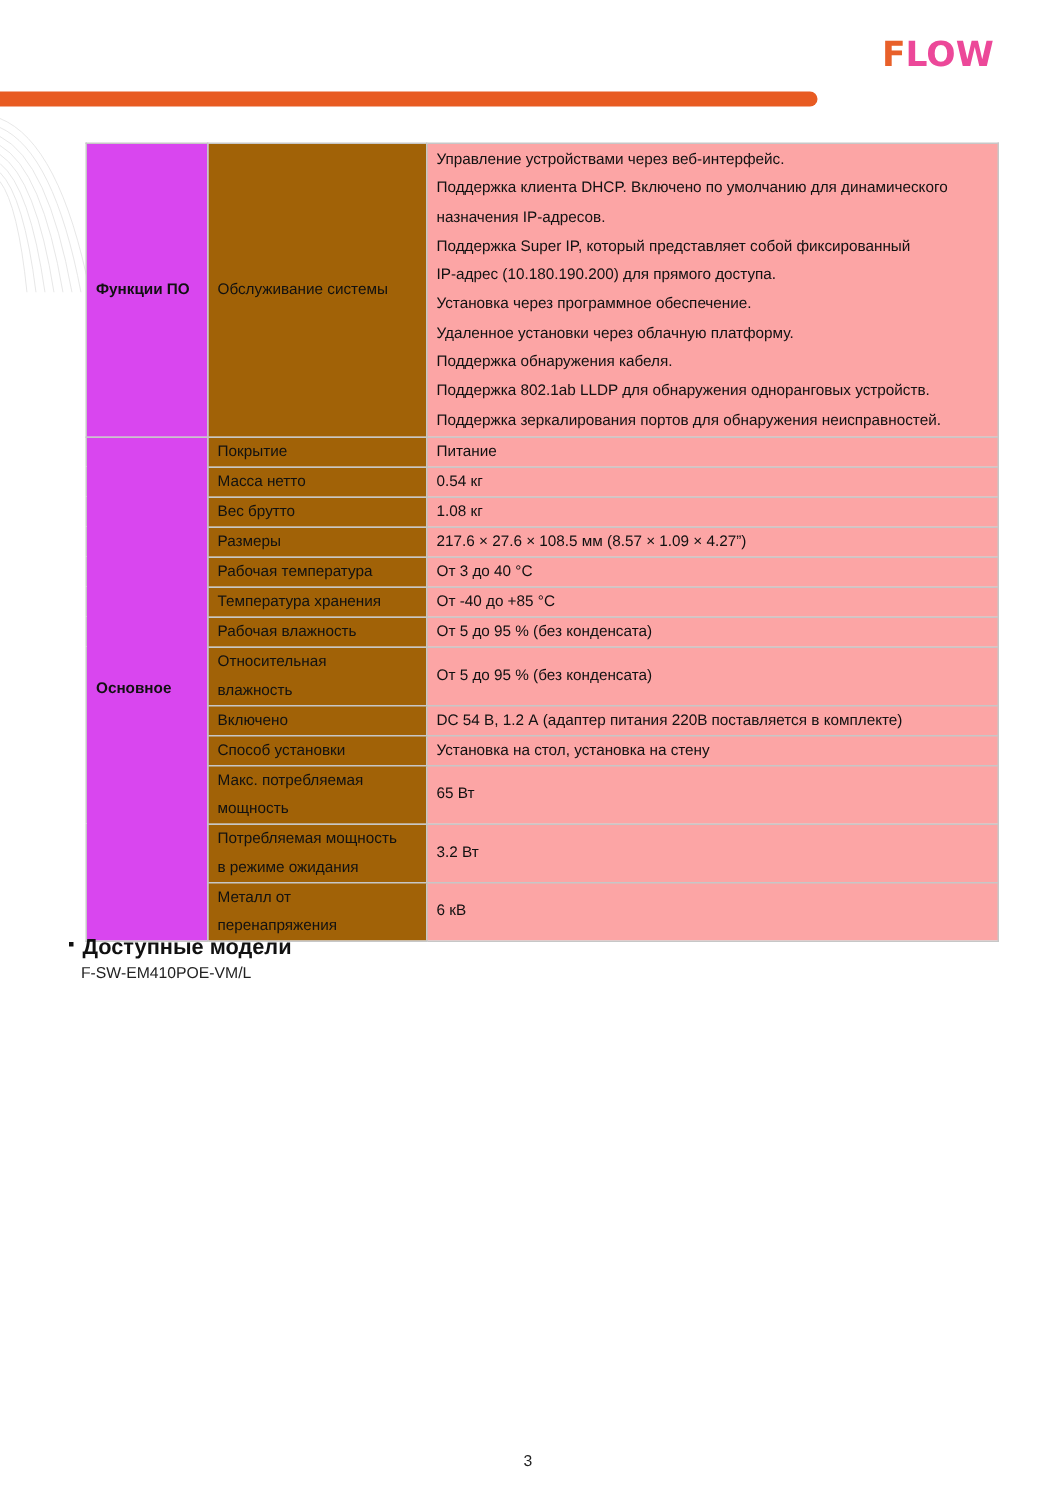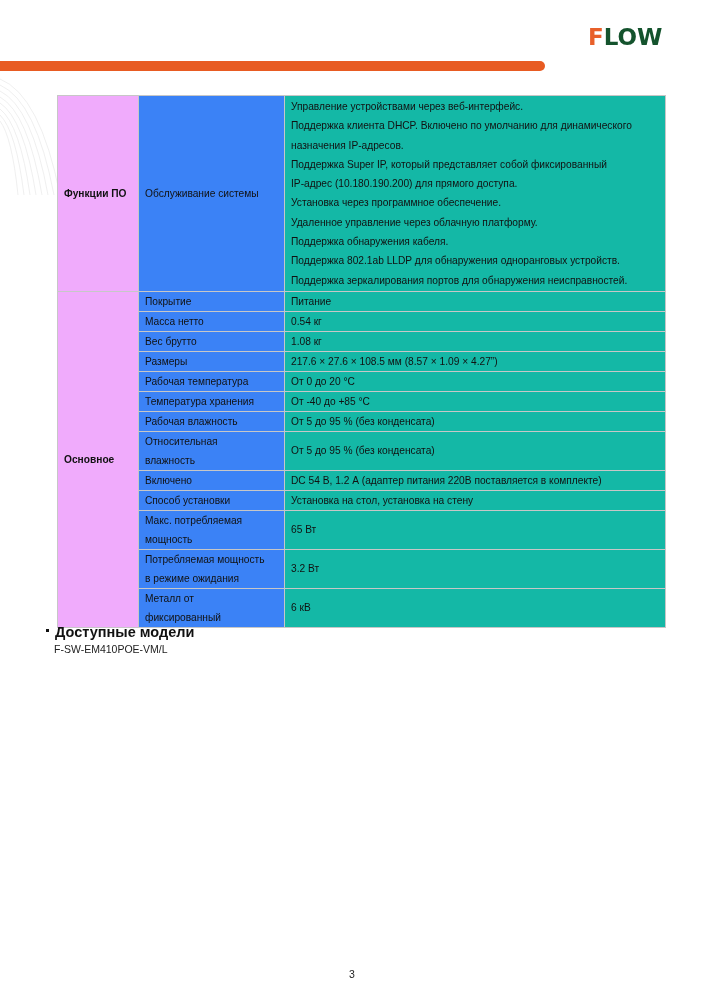--- a/index.html
+++ b/index.html
@@ -2,29 +2,29 @@
 <html><head>
 <meta charset="utf-8">
 <style>
   html, body { margin: 0; padding: 0; background: #ffffff; }
   body { width: 707px; height: 1000px; position: relative; overflow: hidden;
          font-family: "Liberation Sans", sans-serif; color: #111; }
   .arcs { position: absolute; left: 0; top: 75px; width: 90px; height: 120px; }
   .logo { position: absolute; left: 588px; top: 26px; height: 22px; display: flex; align-items: flex-end;
           font-family: "DejaVu Sans", sans-serif; font-weight: bold; font-size: 23px; letter-spacing: 0px; line-height: 22px; }
   .logo .f { color: #e8602a; position: relative; }
-  .logo .rest { color: #14532d; }
+  .logo .rest { color: #ec4899; }
   .topbar { position: absolute; left: 0; top: 61px; width: 545px; height: 10px; background: #e85b22;
             border-radius: 0 5px 5px 0; }
   table.spec { position: absolute; left: 57px; top: 95px; width: 608px; border-collapse: collapse;
                font-size: 10.2px; table-layout: fixed; }
   table.spec td { border: 1.3px solid #c7c7c7; padding: 0 6px; vertical-align: middle; line-height: 19px; }
-  td.cat { background: #f0abfc; font-weight: bold; width: 69px; margin-top: 44px; }
-  td.label { background: #3b82f6; width: 133px; }
-  td.val { background: #14b8a6; }
+  td.cat { background: #d946ef; font-weight: bold; width: 69px; margin-top: 44px; }
+  td.label { background: #a16207; width: 133px; }
+  td.val { background: #fca5a5; }
   td.val .ln { display: block; line-height: 19.3px; }
   td.val.multi { padding-top: 1px; padding-bottom: 1px; }
   .section-title { position: absolute; left: 46px; top: 624px; font-size: 14.5px; font-weight: bold; text-align: right; }
   .section-title .bullet { display: inline-block; width: 3px; height: 3px; background: #111; margin-right: 6px; vertical-align: middle; position: relative; top: -3px; }
   .model { position: absolute; left: 54px; top: 643px; font-size: 10.5px; color: #222; }
   .page-num { position: absolute; left: 349px; top: 968px; font-size: 10.5px; color: #222; }
 </style>
 </head>
 <body>
 
@@ -58,21 +58,21 @@
     <tr style="height:183px">
       <td class="cat">Функции ПО</td>
       <td class="label">Обслуживание системы</td>
       <td class="val multi">
         <span class="ln">Управление устройствами через веб-интерфейс.</span>
         <span class="ln">Поддержка клиента DHCP. Включено по умолчанию для динамического</span>
         <span class="ln">назначения IP-адресов.</span>
         <span class="ln">Поддержка Super IP, который представляет собой фиксированный</span>
         <span class="ln">IP-адрес (10.180.190.200) для прямого доступа.</span>
         <span class="ln">Установка через программное обеспечение.</span>
-        <span class="ln">Удаленное управление через облачную платформу.</span>
+        <span class="ln">Удаленное установки через облачную платформу.</span>
         <span class="ln">Поддержка обнаружения кабеля.</span>
         <span class="ln">Поддержка 802.1ab LLDP для обнаружения одноранговых устройств.</span>
         <span class="ln">Поддержка зеркалирования портов для обнаружения неисправностей.</span>
       </td>
     </tr>
     <tr style="height:19px">
       <td class="cat" rowspan="13">Основное</td>
       <td class="label">Покрытие</td>
       <td class="val">Питание</td>
     </tr>
@@ -83,21 +83,21 @@
     <tr style="height:19px">
       <td class="label">Вес брутто</td>
       <td class="val">1.08 кг</td>
     </tr>
     <tr style="height:19px">
       <td class="label">Размеры</td>
       <td class="val">217.6 × 27.6 × 108.5 мм (8.57 × 1.09 × 4.27”)</td>
     </tr>
     <tr style="height:19px">
       <td class="label">Рабочая температура</td>
-      <td class="val">От 0 до 20 °C</td>
+      <td class="val">От 3 до 40 °C</td>
     </tr>
     <tr style="height:19px">
       <td class="label">Температура хранения</td>
       <td class="val">От -40 до +85 °C</td>
     </tr>
     <tr style="height:19px">
       <td class="label">Рабочая влажность</td>
       <td class="val">От 5 до 95 % (без конденсата)</td>
     </tr>
     <tr style="height:37px">
@@ -125,21 +125,21 @@
     <tr style="height:37px">
       <td class="label">
         <span class="ln" style="display:block">Потребляемая мощность</span>
         <span class="ln" style="display:block">в режиме ожидания</span>
       </td>
       <td class="val">3.2 Вт</td>
     </tr>
     <tr style="height:37px">
       <td class="label">
         <span class="ln" style="display:block">Металл от</span>
-        <span class="ln" style="display:block">фиксированный</span>
+        <span class="ln" style="display:block">перенапряжения</span>
       </td>
       <td class="val">6 кВ</td>
     </tr>
   </tbody>
 </table>
 
 <div class="section-title">
   <span class="bullet"></span><span>Доступные модели</span>
 </div>
 <div class="model">F-SW-EM410POE-VM/L</div>

